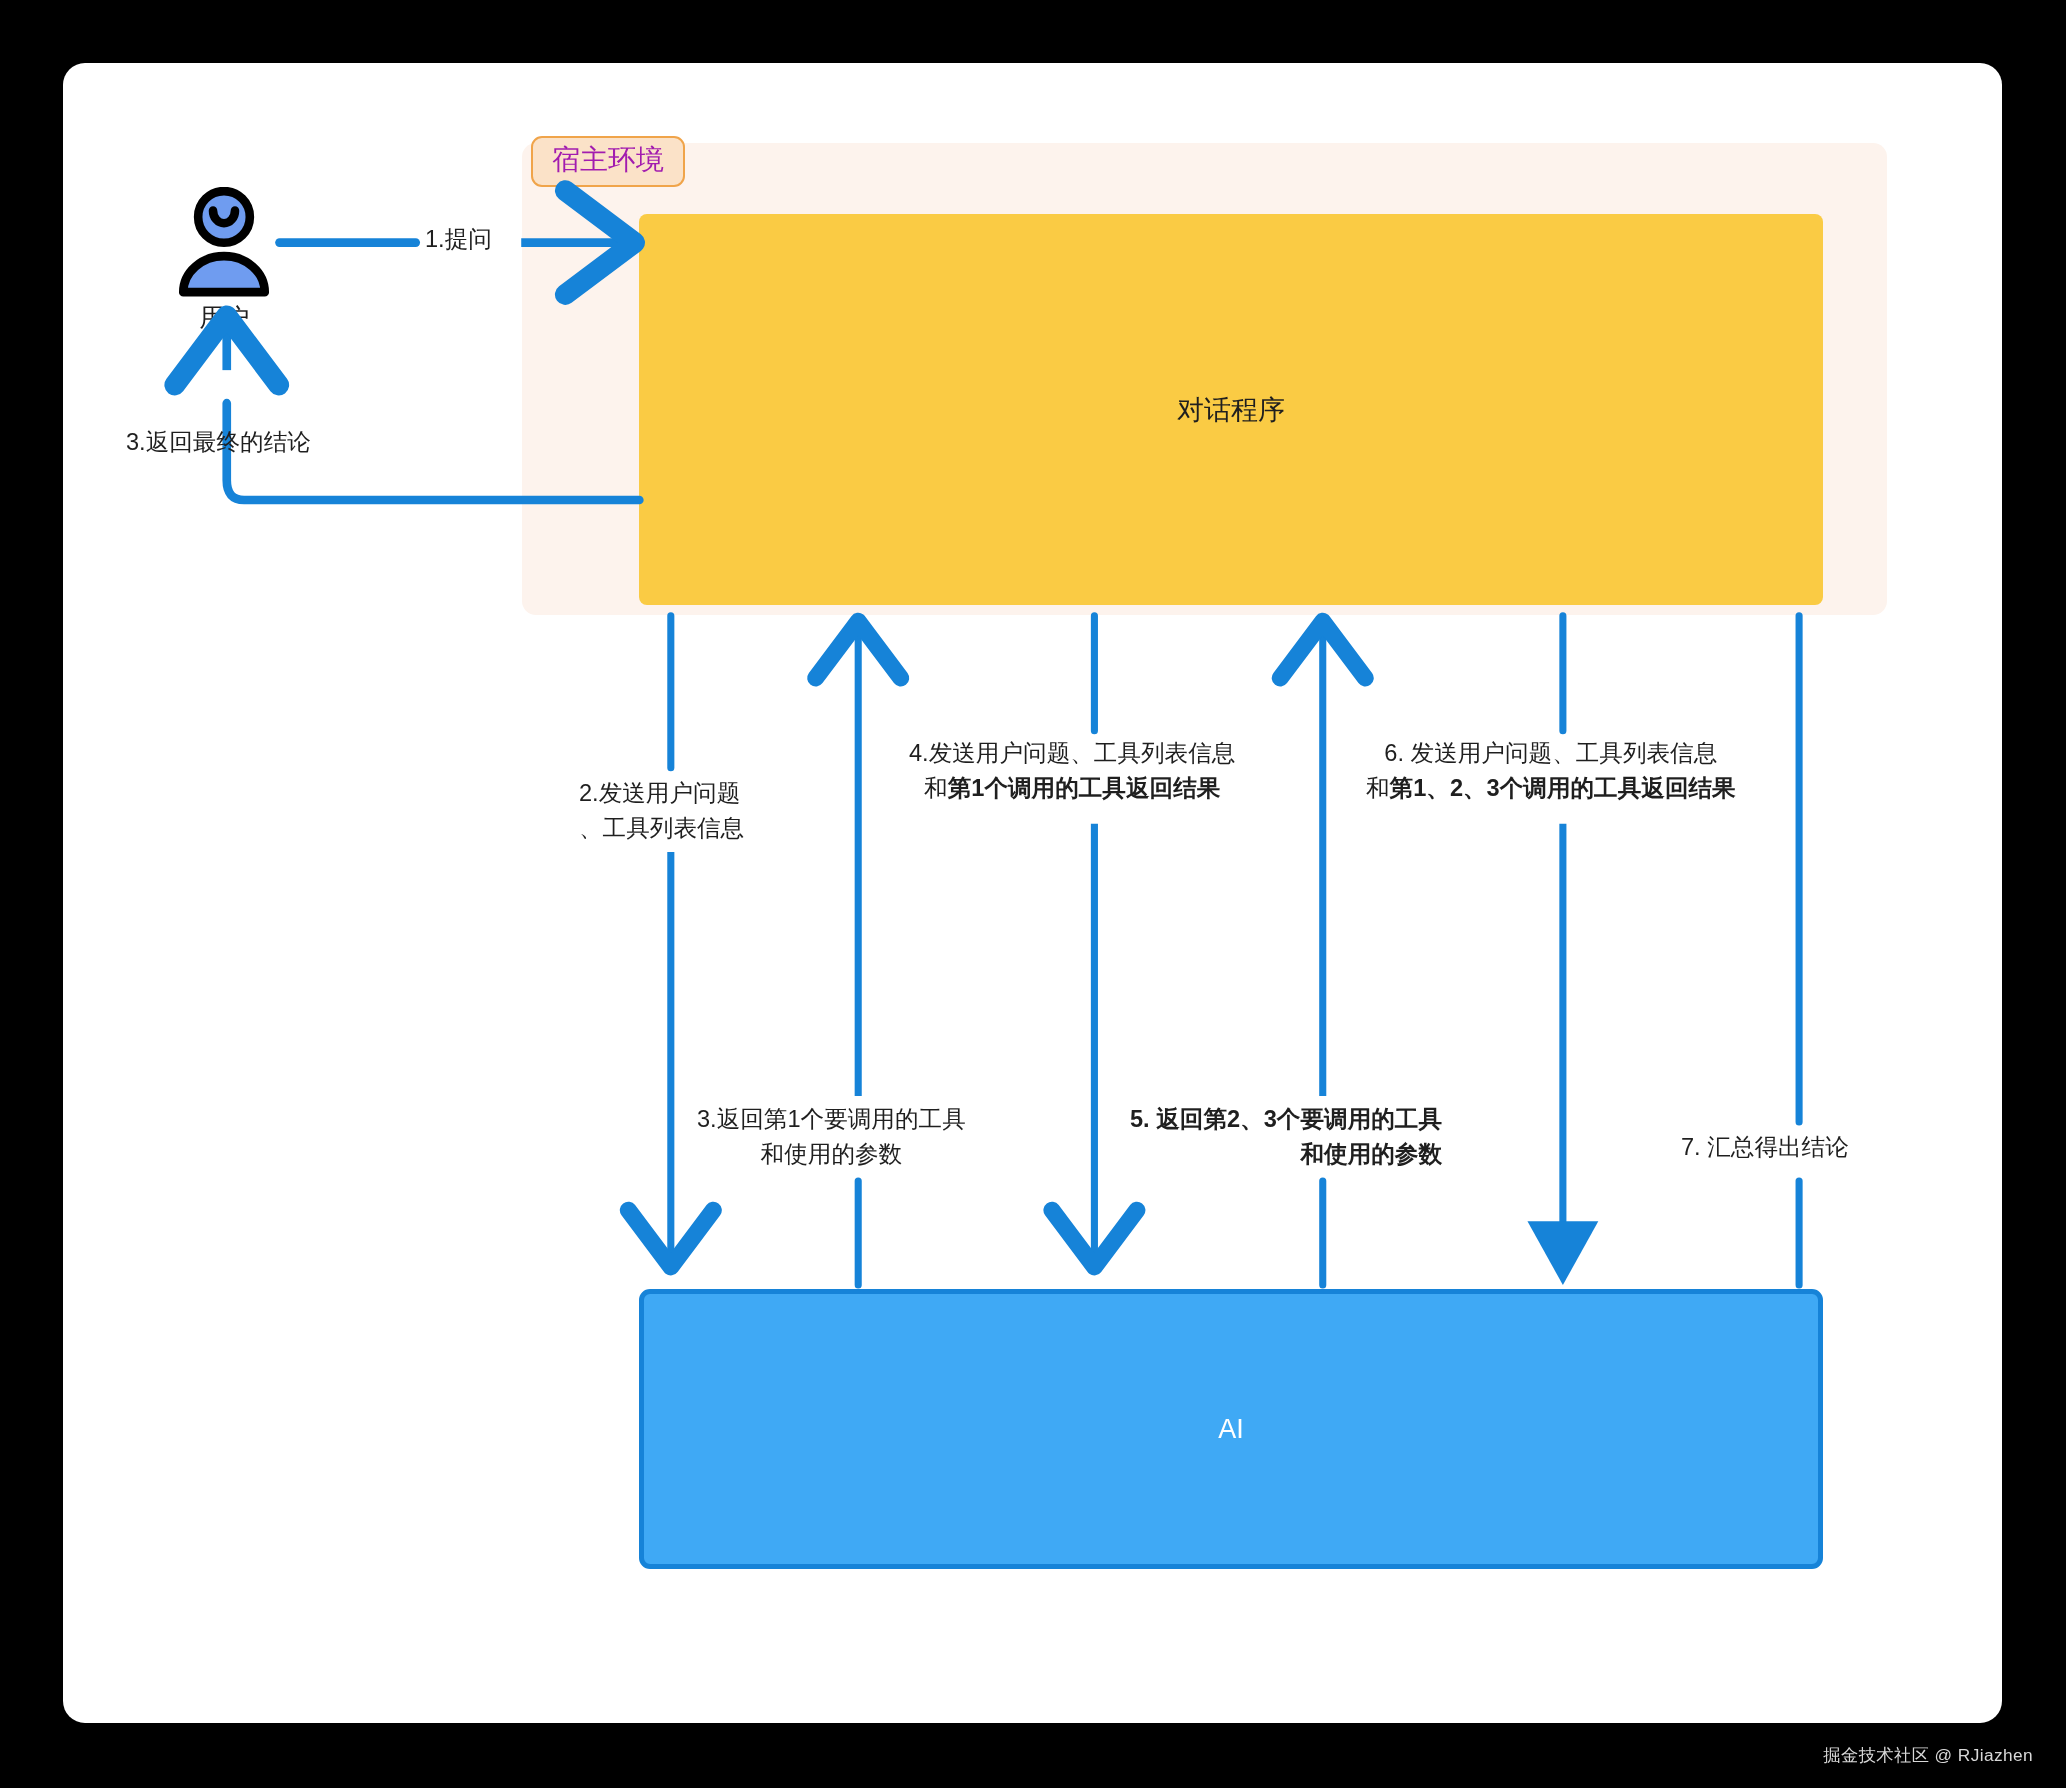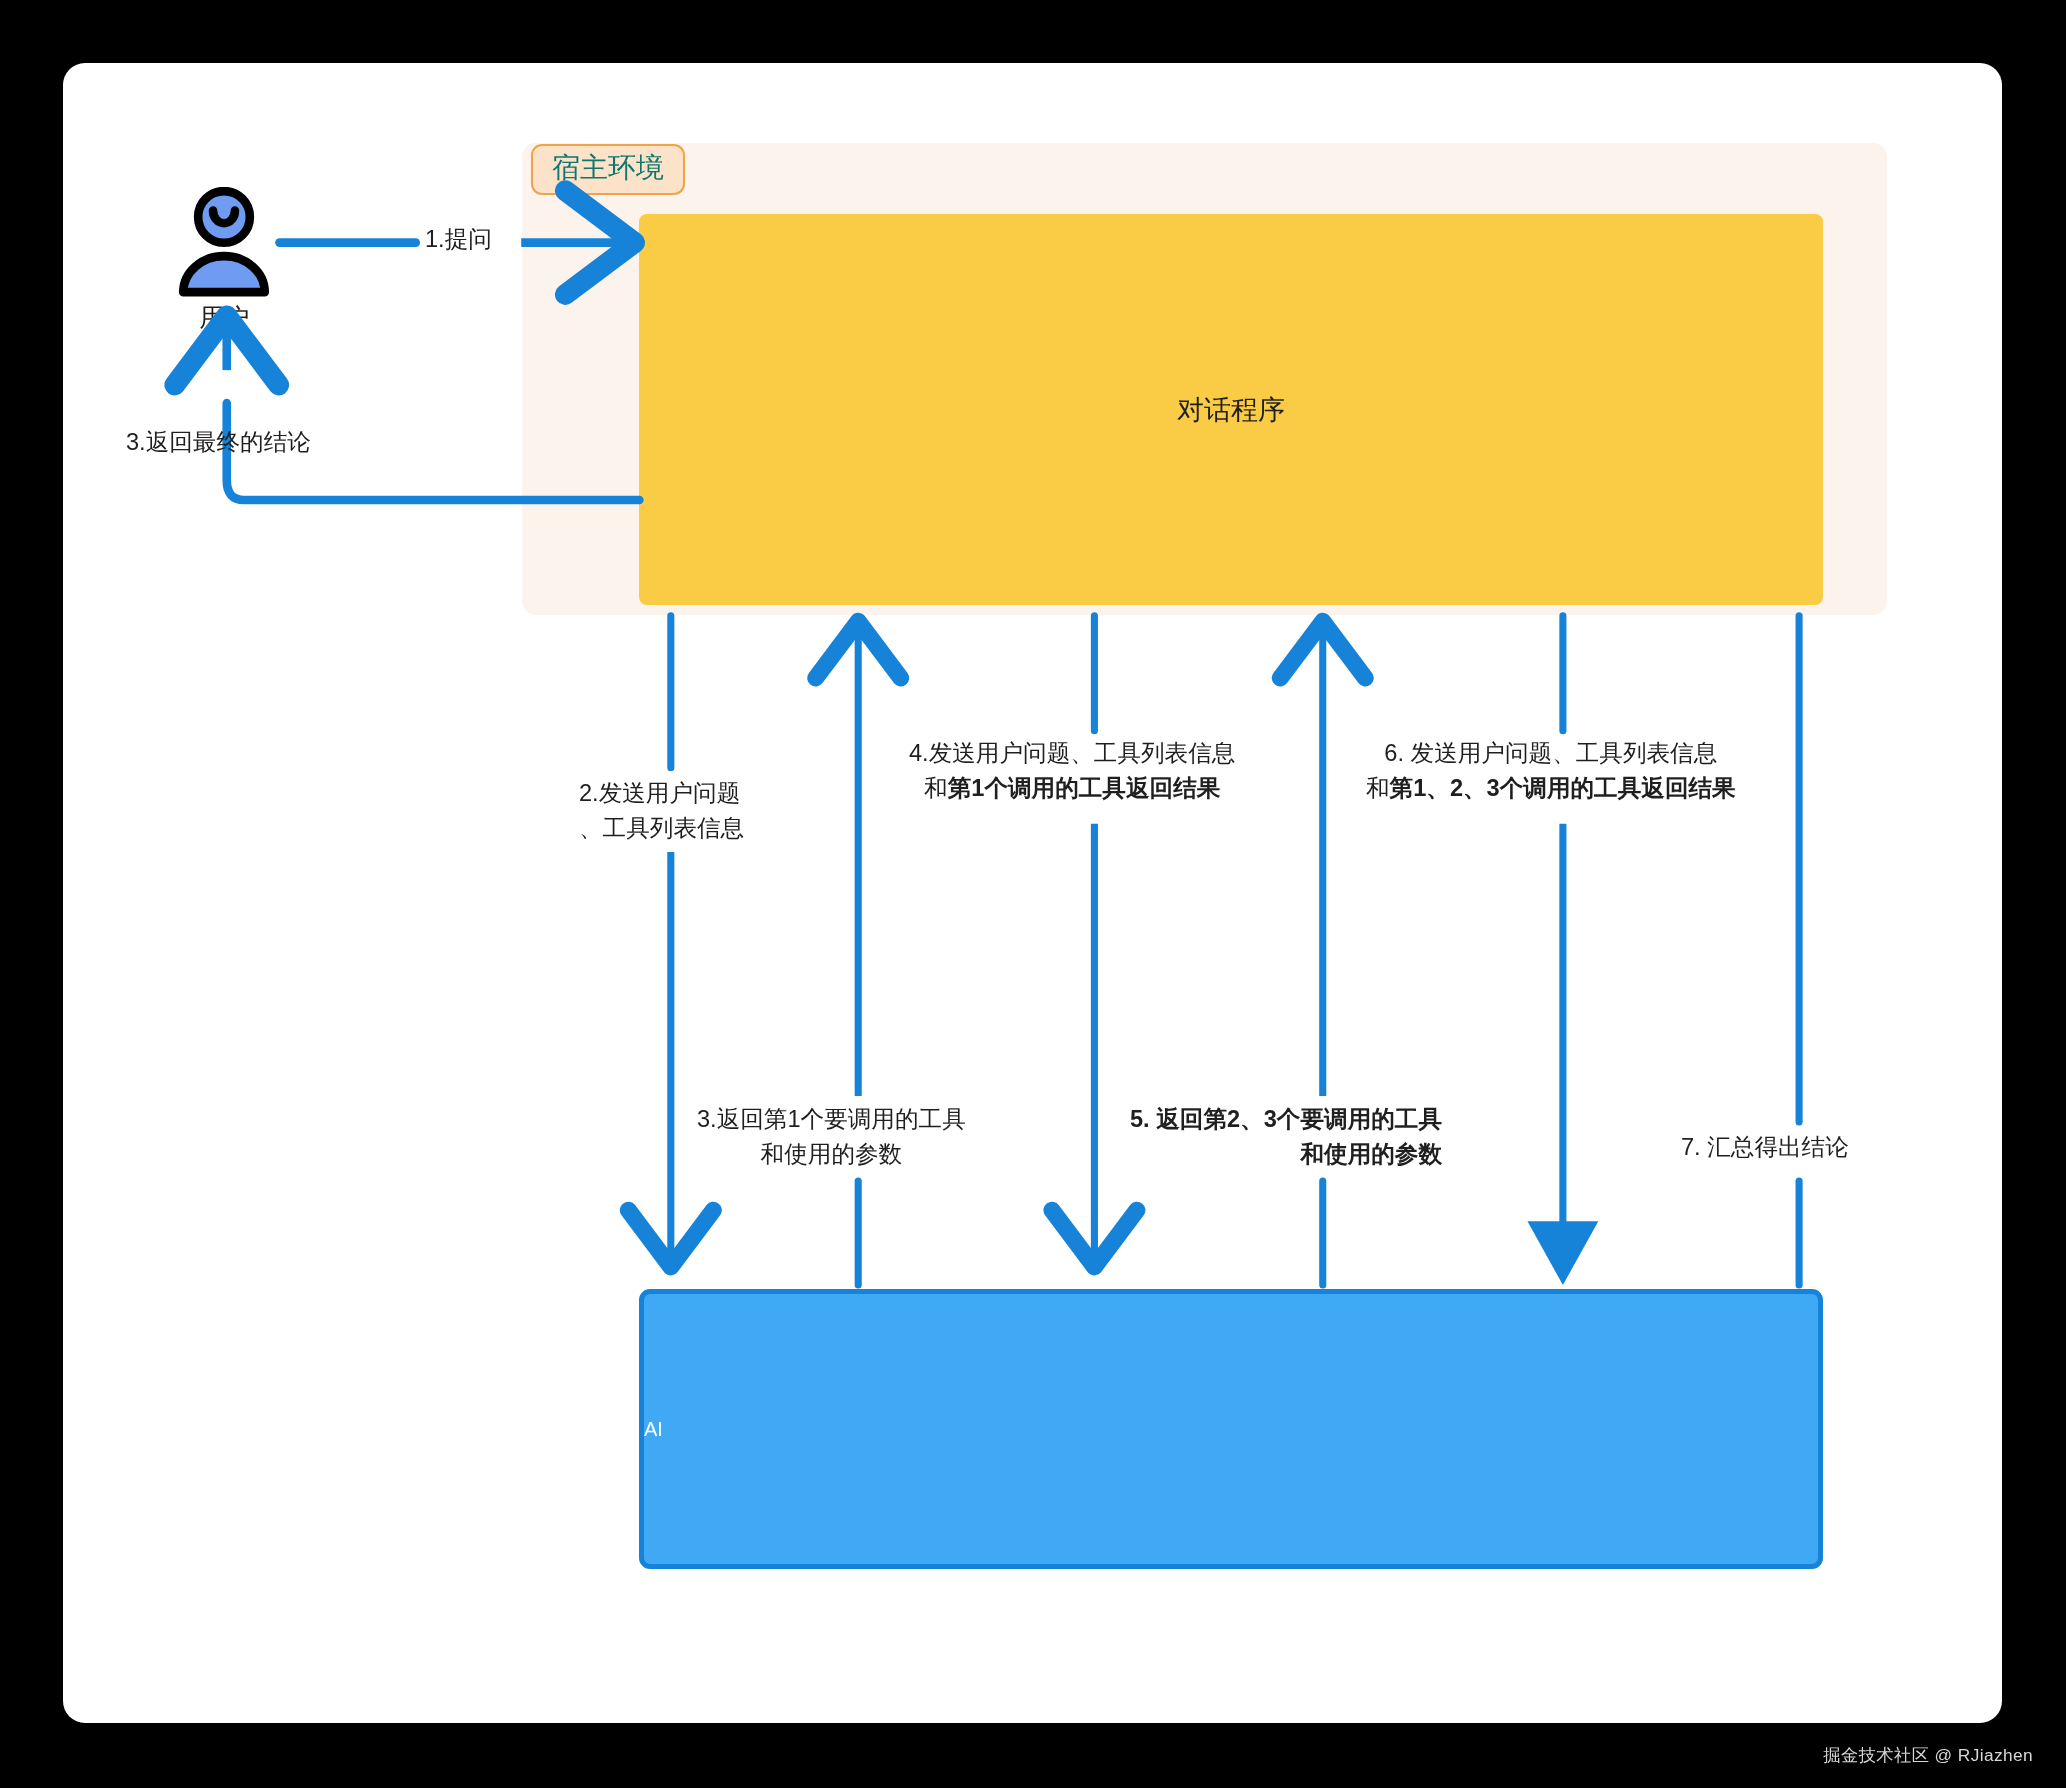--- a/index.html
+++ b/index.html
@@ -44,28 +44,28 @@
     left: 522px;
     top: 143px;
     width: 1365px;
     height: 472px;
     background: #fdf3ed;
     border-radius: 14px;
   }
   #host-env-label {
     position: absolute;
     left: 531px;
-    top: 144px;
+    top: 136px;
     padding: 7.9px 19px 11px 19px;
     background: #fbe2c8;
     border: 2.4px solid #f0a44a;
     border-radius: 11px;
     font-size: 28px;
     line-height: 1;
-    color: #0f766e;
+    color: #a21caf;
     white-space: nowrap;
   }
   
   #dialog-box {
     position: absolute;
     left: 639px;
     top: 214px;
     width: 1184px;
     height: 391px;
     background: #fac game;
@@ -95,22 +95,22 @@
     border: 5.5px solid #1683d8;
     border-radius: 11px;
     box-sizing: border-box;
   }
   #ai-box .boxlabel {
     position: absolute;
     left: 0;
     right: 0;
     top: 50%;
     transform: translateY(-50%);
-    text-align: left;
-    font-size: 20px;
+    text-align: center;
+    font-size: 27px;
     color: #ffffff;
   }
   
   #user-figure {
     position: absolute;
     left: 177px;
     top: 187px;
     width: 94px;
     height: 110px;
   }

